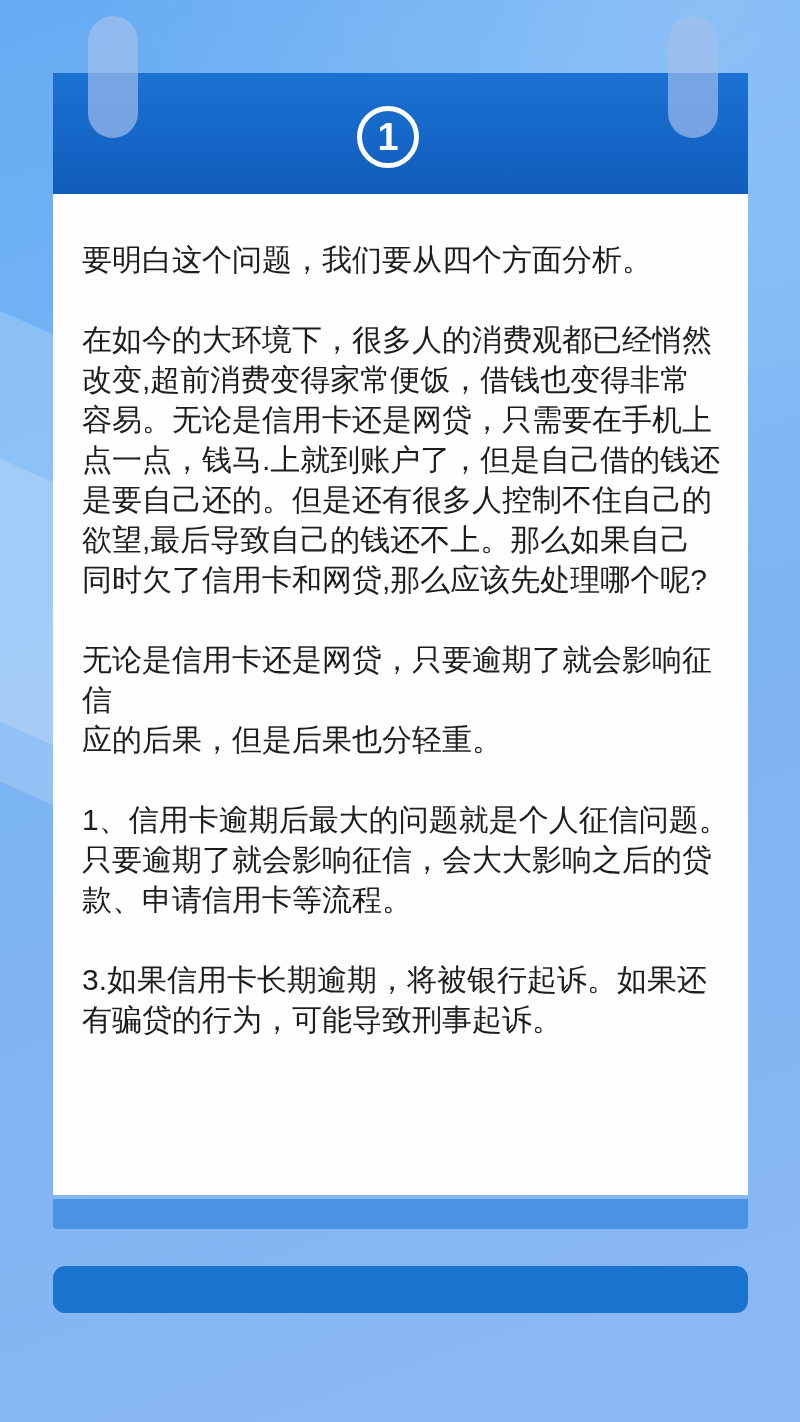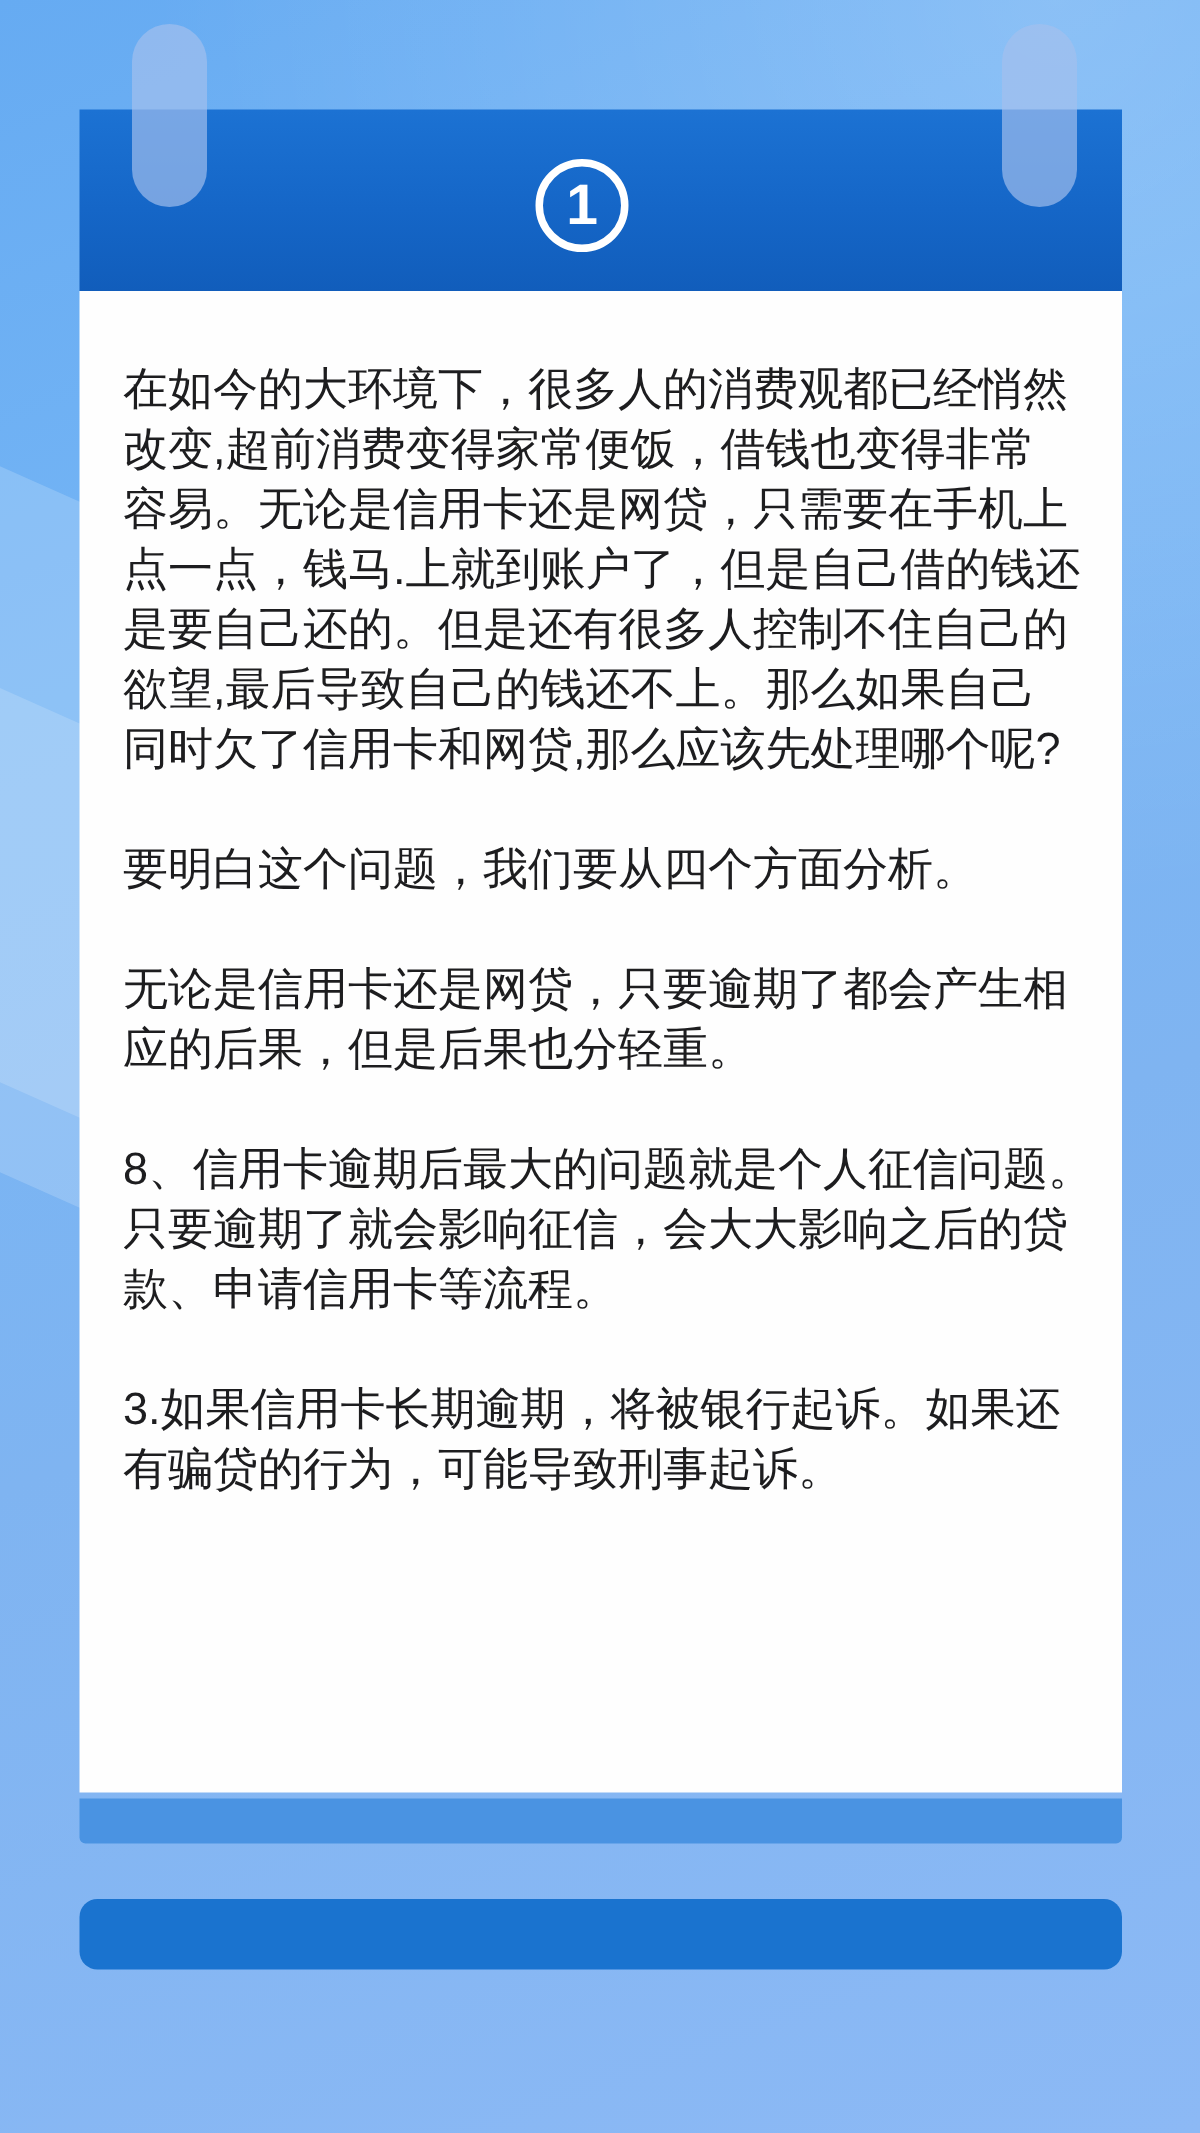--- a/index.html
+++ b/index.html
@@ -99,31 +99,31 @@
   <div class="note-header">
     <div class="badge">
       <span>1</span>
     </div>
   </div>
 
   <div class="pin pin-left"></div>
   <div class="pin pin-right"></div>
 
   <div class="note-body">
+    <p>要明白这个问题，我们要从四个方面分析。</p>
     <p>在如今的大环境下，很多人的消费观都已经悄然
 改变,超前消费变得家常便饭，借钱也变得非常
 容易。无论是信用卡还是网贷，只需要在手机上
 点一点，钱马.上就到账户了，但是自己借的钱还
 是要自己还的。但是还有很多人控制不住自己的
 欲望,最后导致自己的钱还不上。那么如果自己
 同时欠了信用卡和网贷,那么应该先处理哪个呢?</p>
-    <p>要明白这个问题，我们要从四个方面分析。</p>
-    <p>无论是信用卡还是网贷，只要逾期了都会产生相
+    <p>无论是信用卡还是网贷，只要逾期了就会影响征信
 应的后果，但是后果也分轻重。</p>
-    <p>8、信用卡逾期后最大的问题就是个人征信问题。
+    <p>1、信用卡逾期后最大的问题就是个人征信问题。
 只要逾期了就会影响征信，会大大影响之后的贷
 款、申请信用卡等流程。</p>
     <p>3.如果信用卡长期逾期，将被银行起诉。如果还
 有骗贷的行为，可能导致刑事起诉。</p>
   </div>
 
   <div class="bar bar-accent"></div>
   <div class="bar bar-dark"></div>
 
 </div>

